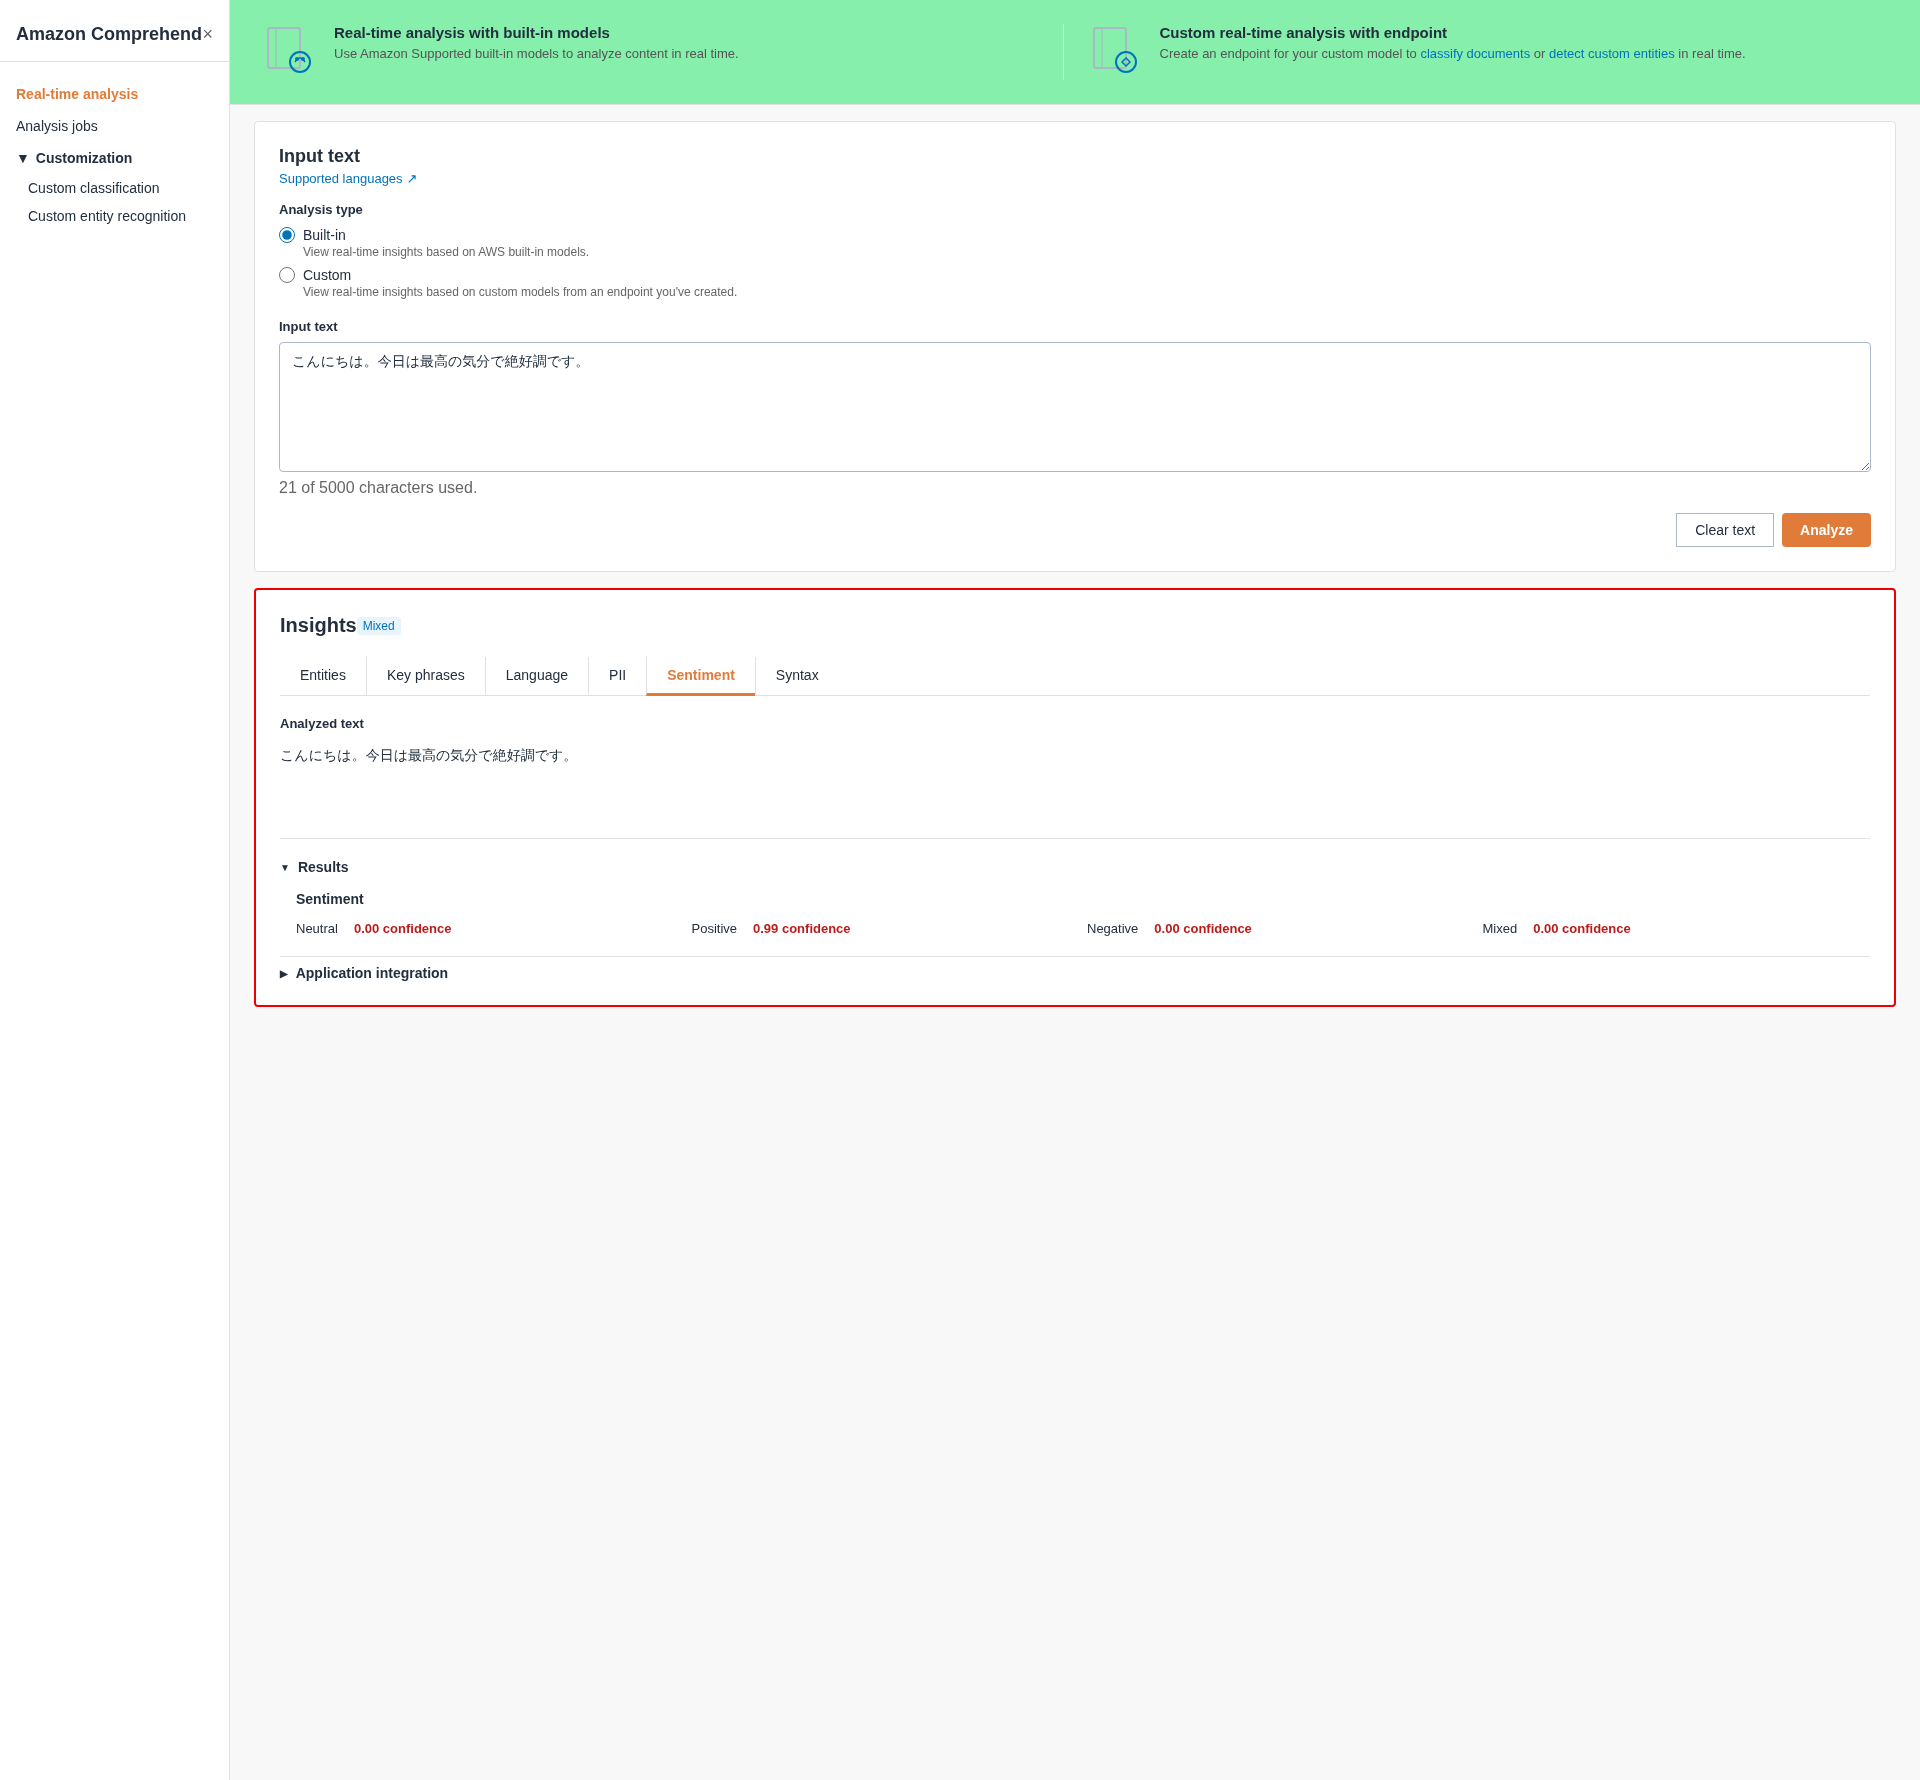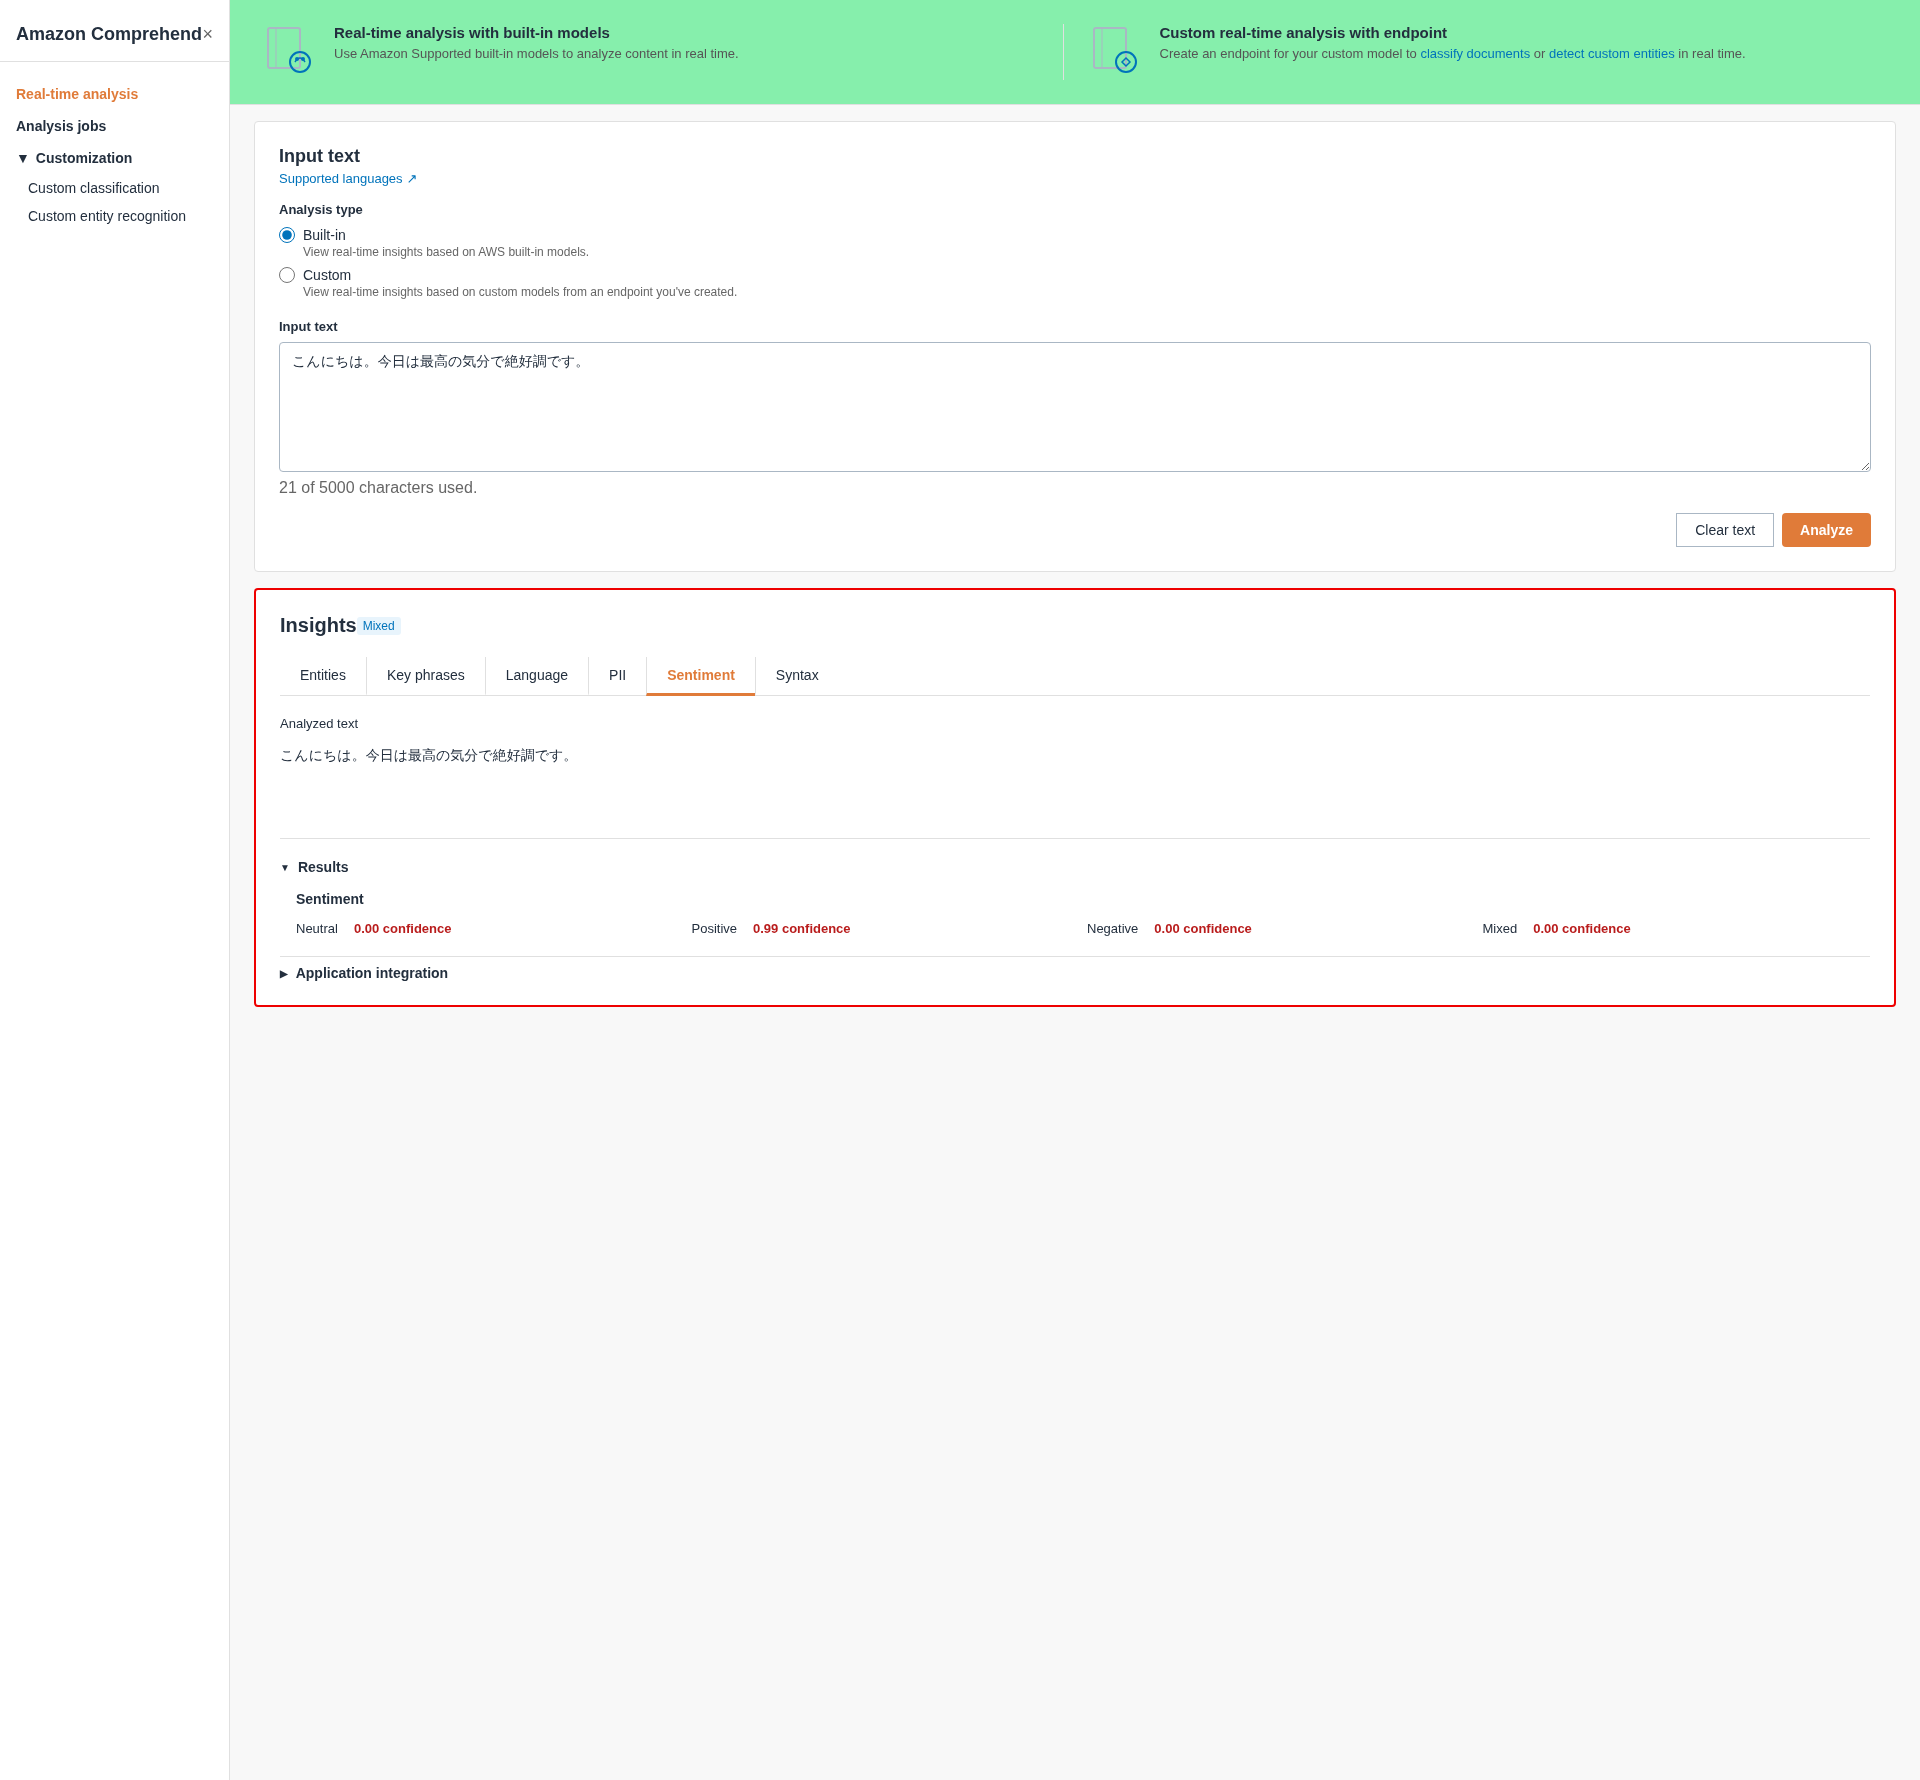--- a/index.html
+++ b/index.html
@@ -36,21 +36,20 @@
       border: none;
     }
     .sidebar-nav {
       padding: 8px 0;
     }
     .sidebar-nav-item {
       padding: 8px 16px;
       cursor: pointer;
       color: #232f3e;
       font-size: 14px;
-      font-weight: bold;
     }
     .sidebar-nav-item.active {
       color: #e07b39;
       font-weight: 600;
     }
     .sidebar-section-header {
       padding: 8px 16px;
       font-weight: 700;
       font-size: 14px;
       color: #232f3e;
@@ -266,21 +265,21 @@
       border-bottom: 3px solid #e07b39;
       font-weight: 600;
     }
     .tab + .tab {
       border-left: 1px solid #e0e0e0;
     }
 
     
     .analyzed-text-label {
       font-size: 13px;
-      font-weight: 400;
+      font-weight: 700;
       margin-bottom: 8px;
     }
     .analyzed-text-content {
       font-size: 14px;
       color: #232f3e;
       padding: 8px 0;
       min-height: 100px;
       border-bottom: 1px solid #e0e0e0;
       margin-bottom: 20px;
     }

